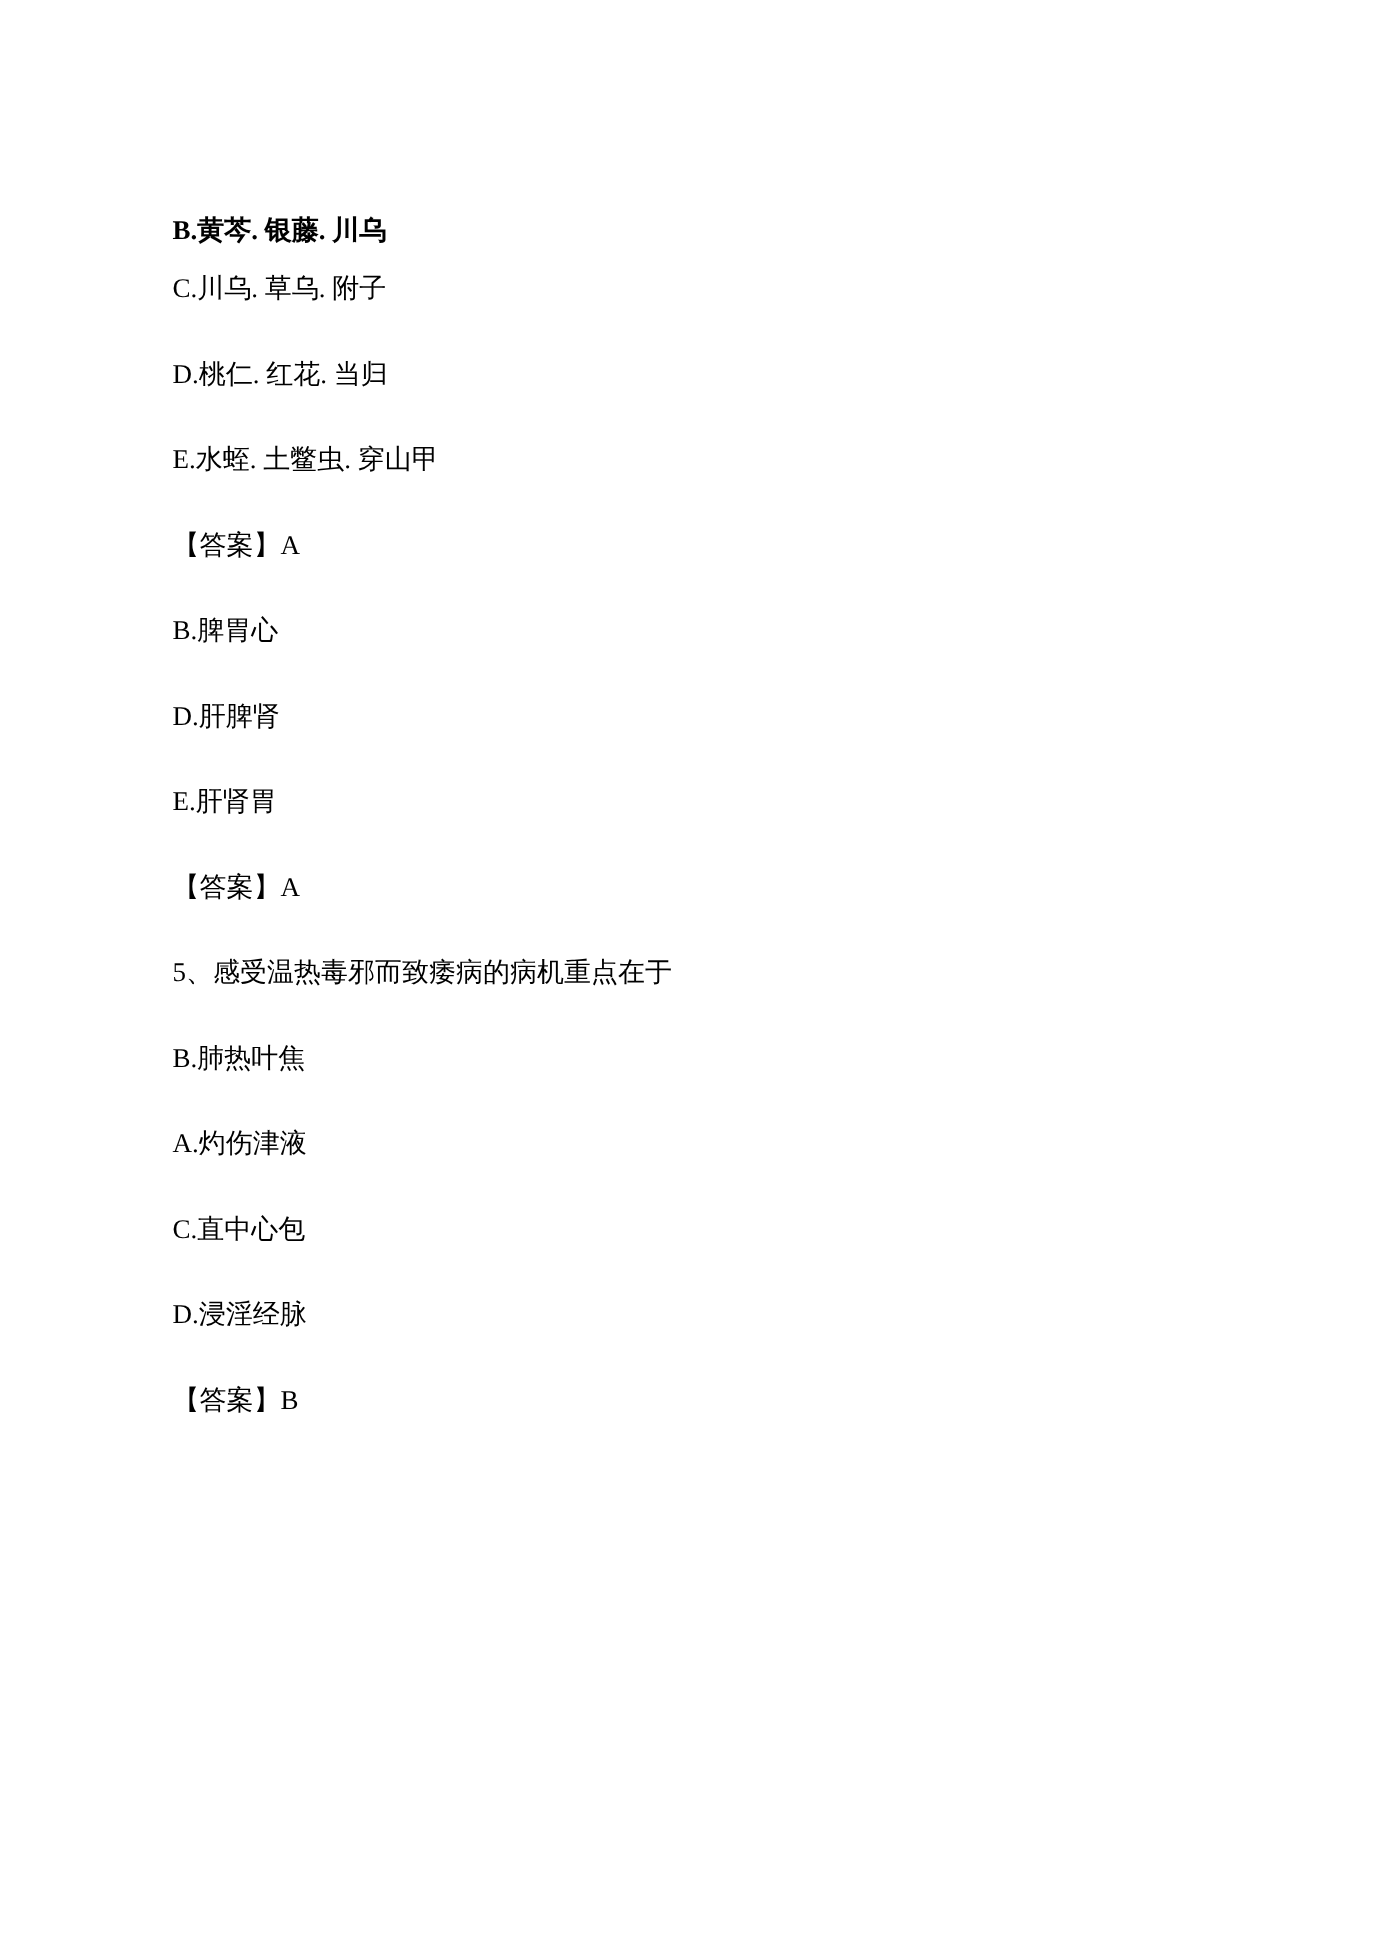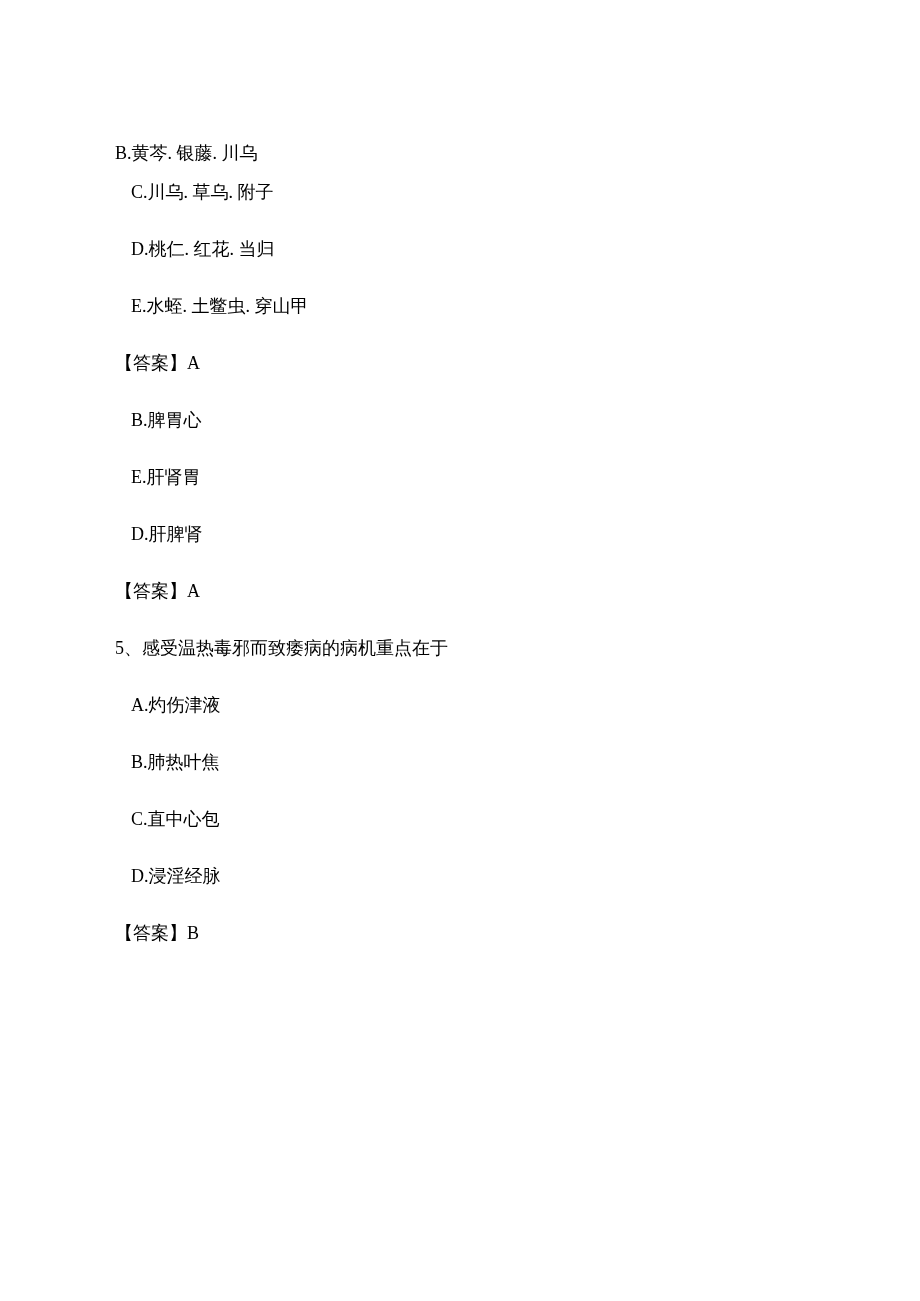--- a/index.html
+++ b/index.html
@@ -10,24 +10,24 @@
   }
   .page {
     padding: 140px 115px 60px 115px;
     font-family: "Songti SC", "SimSun", serif;
     font-size: 18px;
     color: #000000;
     line-height: 1.5;
   }
   .option {
     margin-bottom: 30px;
-    margin-left: 16px;
   }
   .option-tight {
     margin-bottom: 12px;
+    font-weight: bold;
   }
   .answer {
     margin-bottom: 30px;
     margin-top: 12px;
   }
   .question {
     margin-bottom: 30px;
   }
   .justify {
     text-align: justify;
@@ -38,25 +38,25 @@
 
 <div class="page">
 
   <div class="option-tight">B.黄芩. 银藤. 川乌</div>
   <div class="option">C.川乌. 草乌. 附子</div>
   <div class="option">D.桃仁. 红花. 当归</div>
   <div class="option">E.水蛭. 土鳖虫. 穿山甲</div>
   <div class="answer">【答案】A</div>
 
   <div class="option">B.脾胃心</div>
+  <div class="option">D.肝脾肾</div>
   <div class="option">E.肝肾胃</div>
-  <div class="option">D.肝脾肾</div>
   <div class="answer">【答案】A</div>
 
   <div class="question">5、感受温热毒邪而致痿病的病机重点在于</div>
+  <div class="option">B.肺热叶焦</div>
   <div class="option">A.灼伤津液</div>
-  <div class="option">B.肺热叶焦</div>
   <div class="option">C.直中心包</div>
   <div class="option">D.浸淫经脉</div>
   <div class="answer">【答案】B</div>
 
 
 </div>
 
 </body></html>

